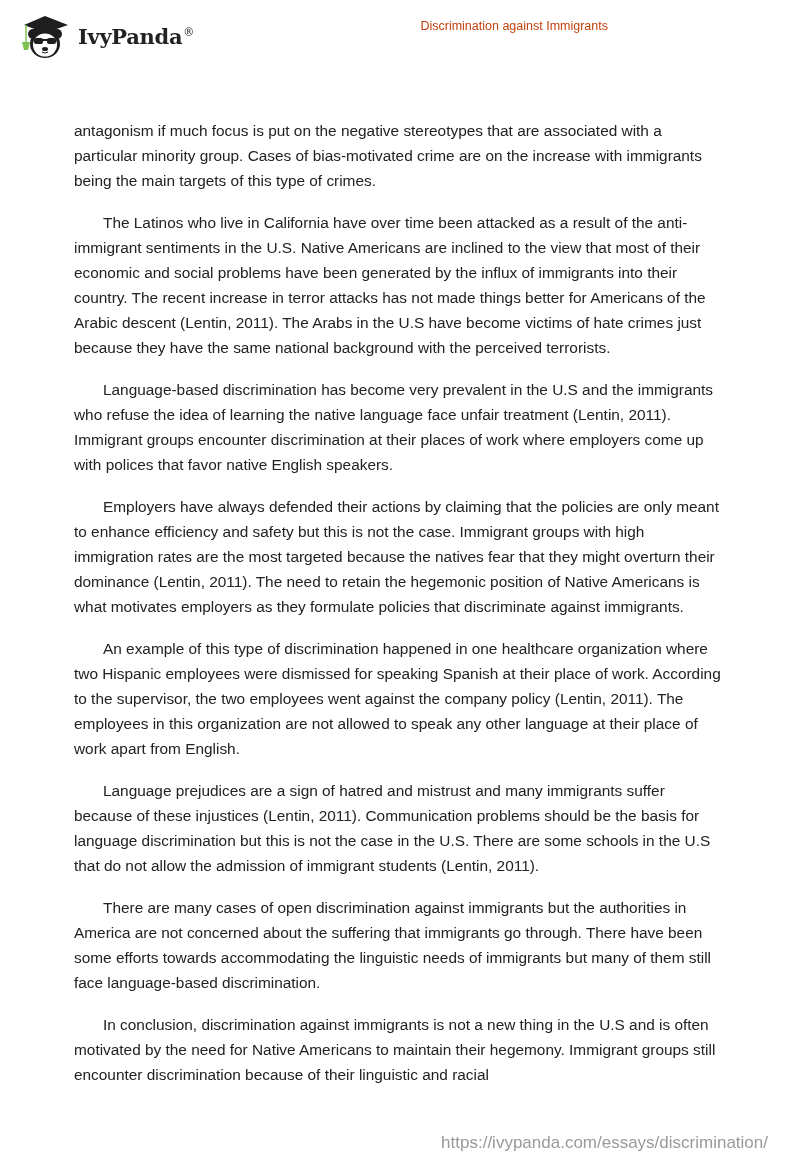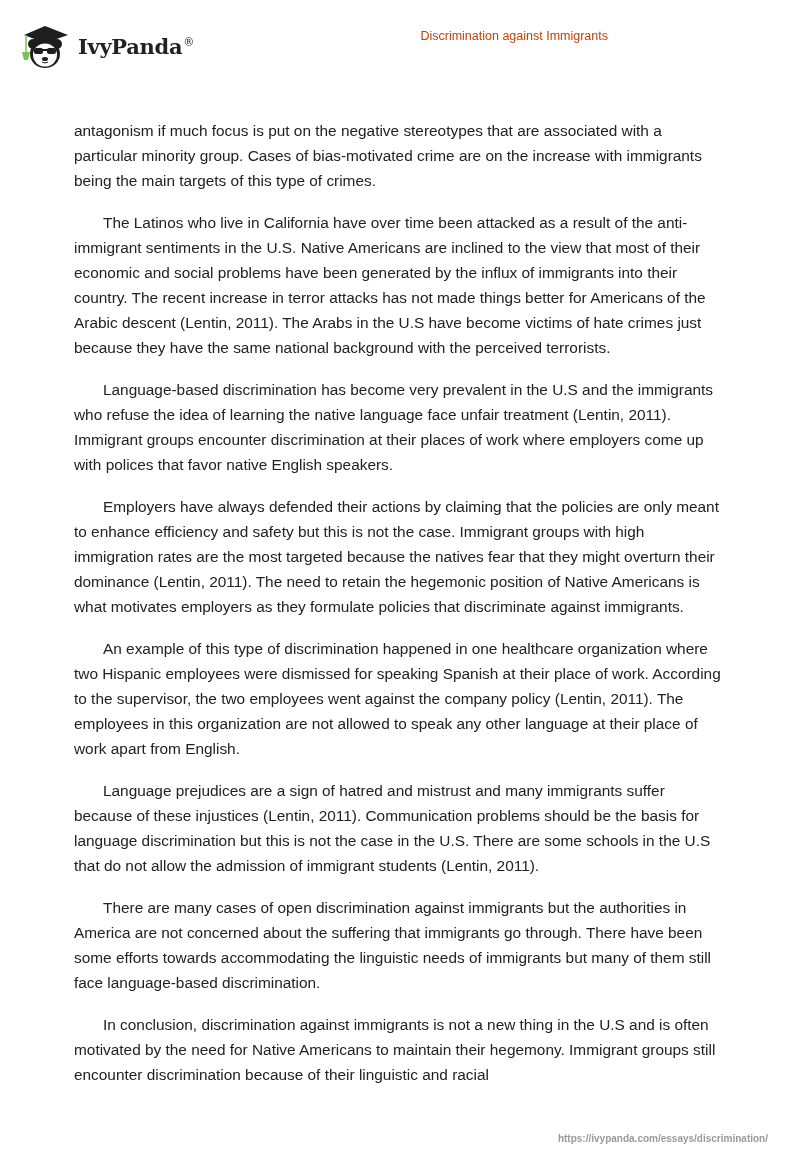--- a/index.html
+++ b/index.html
@@ -1,29 +1,29 @@
 <!DOCTYPE html>
 <html><head>
 <meta charset="utf-8">
 <style>
   html, body { margin: 0; padding: 0; background: #ffffff; }
   body { width: 800px; height: 1160px; position: relative; overflow: hidden;
          font-family: "Liberation Sans", sans-serif; color: #222222; }
-  .header { position: absolute; left: 0; top: 14px; width: 640px; height: 62px; }
+  .header { position: absolute; left: 0; top: 4px; width: 640px; height: 62px; }
   .logo { position: absolute; left: 16px; top: 8px; display: flex; align-items: center; }
   .logo-mark { width: 58px; height: 48px; }
   .logo-text { font-family: "DejaVu Serif", serif; font-weight: bold; font-size: 21px;
                color: #222; margin-left: 4px; letter-spacing: -0.3px; }
   .logo-text sup { font-size: 11px; font-weight: normal; margin-left: 1px; }
   .doc-title { position: absolute; right: 32px; top: 15px; font-size: 12.5px; color: #c2410c; }
   .content { position: absolute; left: 74px; top: 70px; width: 652px;
              font-size: 15.4px; line-height: 25px; color: #222222; }
   .content p { margin: 0 0 17px 0; text-indent: 29px; }
   .content p.cont { text-indent: 0; margin-top: 48px; }
-  .footer-url { position: absolute; right: 32px; top: 1133px; font-size: 10px; color: #9a9a9a; font-weight: bold; }
+  .footer-url { position: absolute; right: 32px; top: 1133px; font-size: 17px; color: #9a9a9a; }
 </style>
 </head>
 <body>
 
 <div class="header">
   <div class="logo">
     <svg class="logo-mark" viewBox="0 0 58 48">
 
       <polygon points="8,13 29,4 52,13 29,21" fill="#1e1e1e"></polygon>
       <rect x="18" y="14" width="22" height="7" fill="#1e1e1e"></rect>

